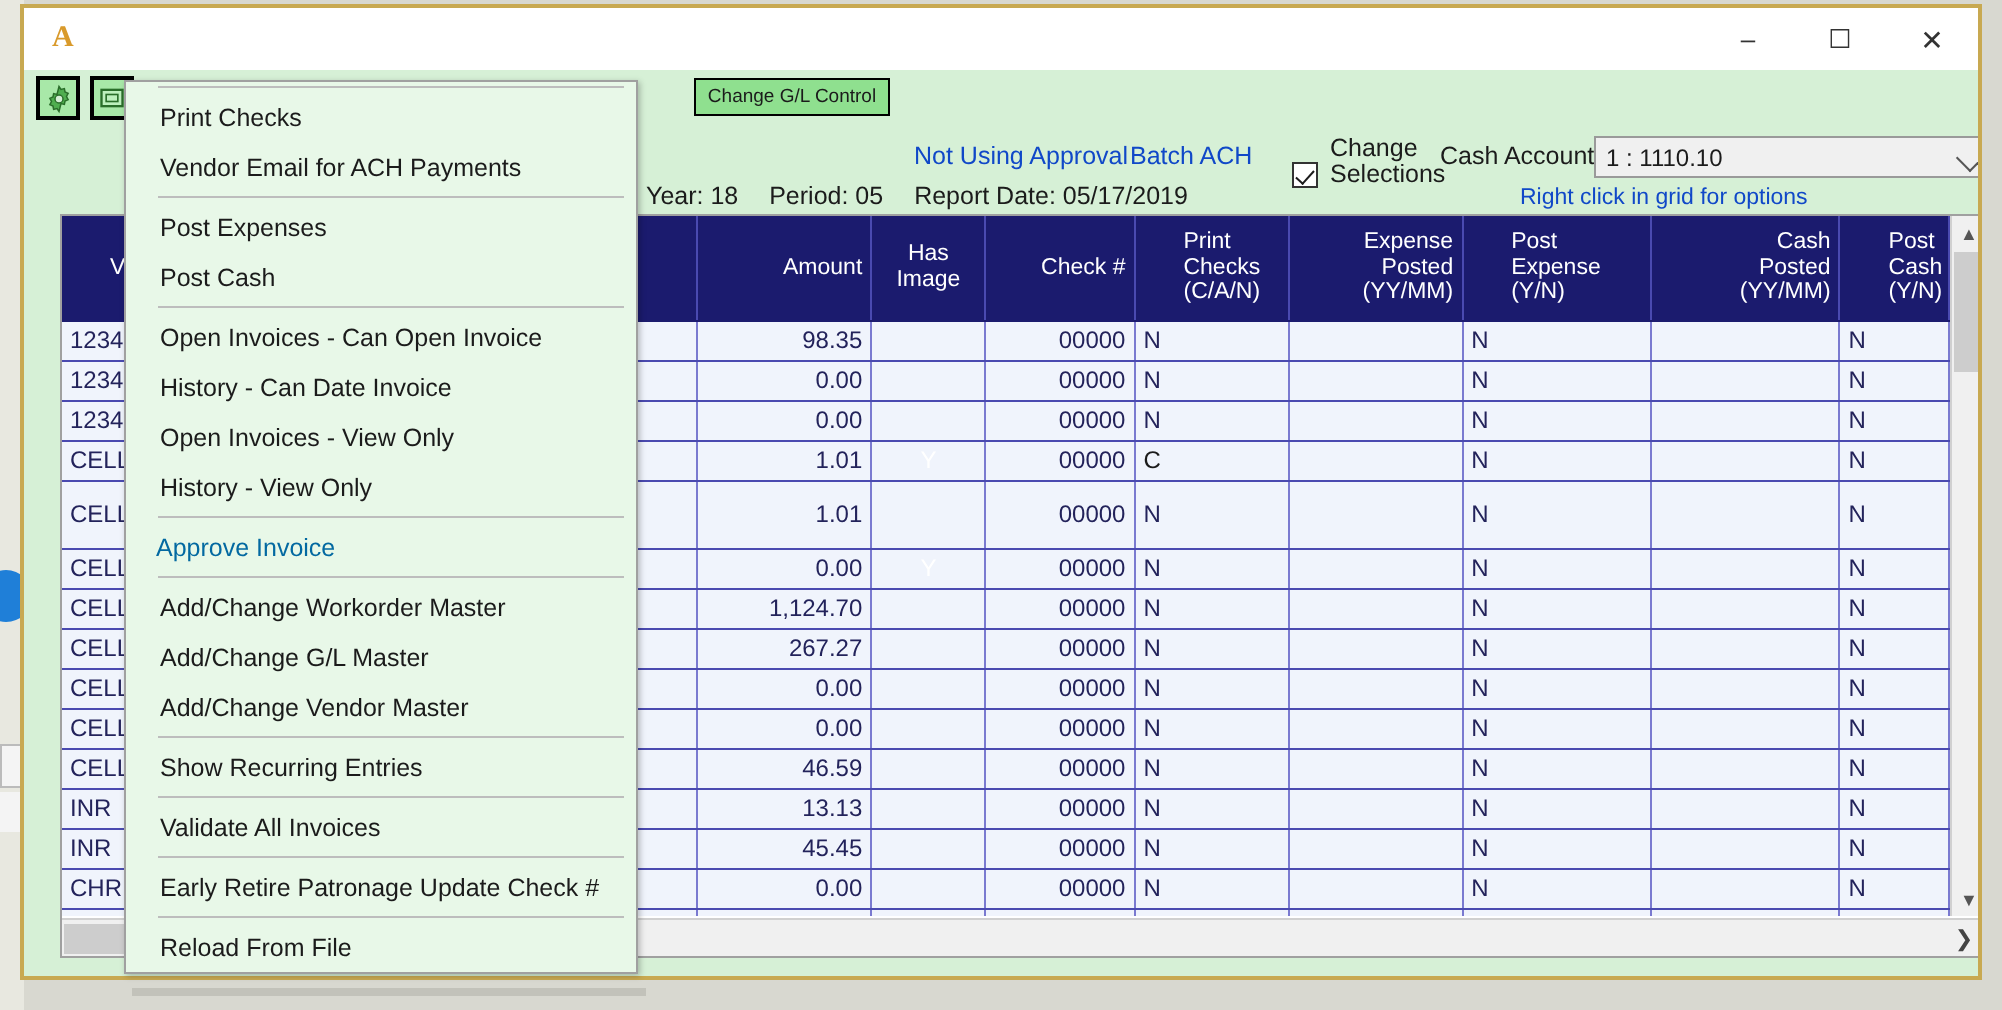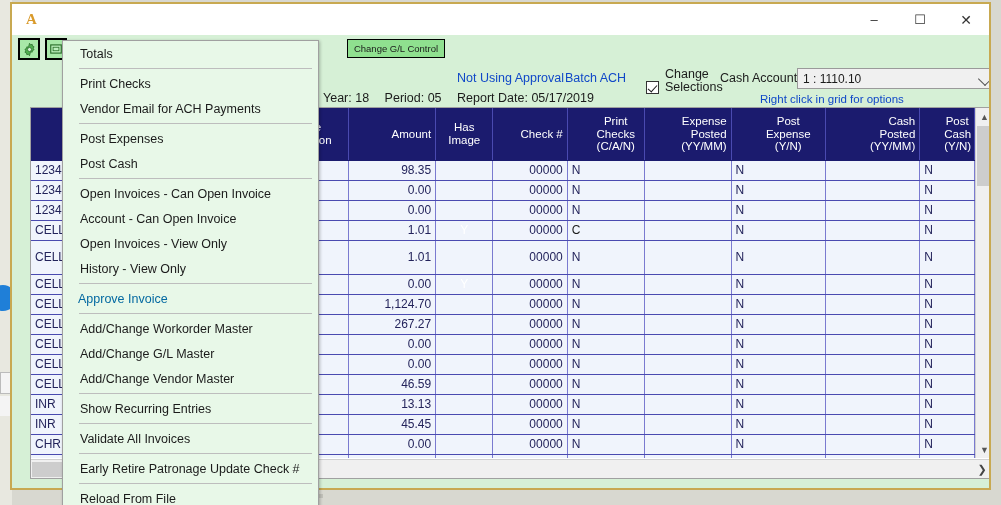--- a/index.html
+++ b/index.html
@@ -202,21 +202,21 @@
     font-weight: normal;
     font-size: 11.5px;
     height: 52px;
     border-right: 1px solid #4a4ab0;
     border-bottom: 1px solid #1b1b6e;
     padding: 2px 4px;
     vertical-align: middle;
     line-height: 12.5px;
     box-sizing: border-box;
   }
-  table.grid th.th-l { text-align: center; padding-left: 24px; }
+  table.grid th.th-l { text-align: left; padding-left: 24px; }
   table.grid th.th-r { text-align: right; }
   table.grid th.th-c { text-align: center; }
   table.grid td {
     border-right: 1px solid #7a7ad0;
     border-bottom: 1px solid #4a4ab0;
     padding: 1px 4px;
     height: 20px;
     background: #f0f4fc;
     overflow: hidden;
     white-space: nowrap;
@@ -672,30 +672,29 @@
           <div class="hs-thumb"></div>
           <div class="hs-arrow">❯</div>
         </div>
       </div>
 
     </div>
   </div>
 
   <div class="ctx-shadow"></div>
   <div class="ctxmenu" id="ctxmenu">
-      <div class="ctx-item">Totals</div>
       <div class="ctx-sep"></div>
       <div class="ctx-item">Print Checks</div>
       <div class="ctx-item">Vendor Email for ACH Payments</div>
       <div class="ctx-sep"></div>
       <div class="ctx-item">Post Expenses</div>
       <div class="ctx-item">Post Cash</div>
       <div class="ctx-sep"></div>
       <div class="ctx-item">Open Invoices - Can Open Invoice</div>
-      <div class="ctx-item">Account - Can Open Invoice</div>
+      <div class="ctx-item">History - Can Date Invoice</div>
       <div class="ctx-item">Open Invoices - View Only</div>
       <div class="ctx-item">History - View Only</div>
       <div class="ctx-sep"></div>
       <div class="ctx-item disabled">Approve Invoice</div>
       <div class="ctx-sep"></div>
       <div class="ctx-item">Add/Change Workorder Master</div>
       <div class="ctx-item">Add/Change G/L Master</div>
       <div class="ctx-item">Add/Change Vendor Master</div>
       <div class="ctx-sep"></div>
       <div class="ctx-item">Show Recurring Entries</div>

